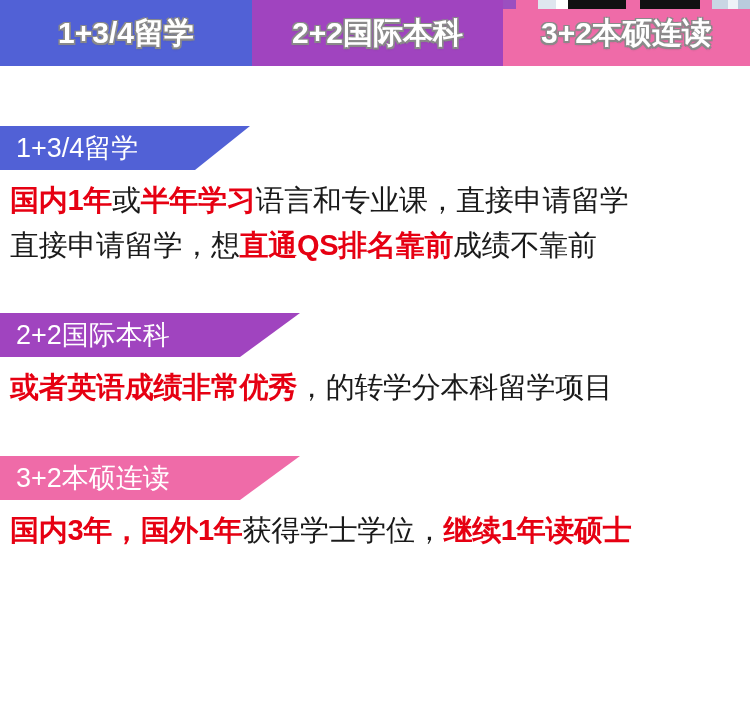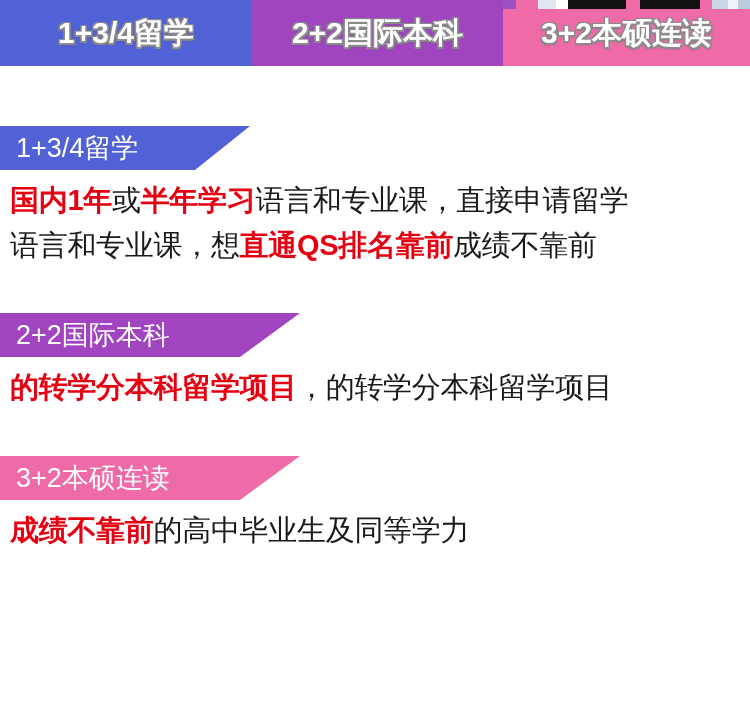--- a/index.html
+++ b/index.html
@@ -164,42 +164,42 @@
   <div class="block block-1">
     <div class="ribbon ribbon-blue">
       <div class="ribbon-shape"></div>
       <span class="ribbon-label">1+3/4留学</span>
     </div>
     <div class="body-lines">
       <div class="body-line">
         <span class="hl">国内1年</span><span>或</span><span class="hl">半年学习</span><span>语言和专业课，直接申请留学</span>
       </div>
       <div class="body-line">
-        <span>语言和专业课，想</span><span class="hl">直通QS排名靠前</span><span>成绩不靠前</span>
+        <span>直接申请留学，想</span><span class="hl">直通QS排名靠前</span><span>成绩不靠前</span>
       </div>
     </div>
   </div>
 
   <div class="block block-2">
     <div class="ribbon ribbon-purple">
       <div class="ribbon-shape"></div>
       <span class="ribbon-label">2+2国际本科</span>
     </div>
     <div class="body-lines">
       <div class="body-line">
-        <span class="hl">的转学分本科留学项目</span><span>，的转学分本科留学项目</span>
+        <span class="hl">或者英语成绩非常优秀</span><span>，的转学分本科留学项目</span>
       </div>
     </div>
   </div>
 
   <div class="block block-3">
     <div class="ribbon ribbon-pink">
       <div class="ribbon-shape"></div>
       <span class="ribbon-label">3+2本硕连读</span>
     </div>
     <div class="body-lines">
       <div class="body-line">
-        <span class="hl">成绩不靠前</span><span>的高中毕业生及同等学力</span>
+        <span class="hl">国内3年，国外1年</span><span>获得学士学位，</span><span class="hl">继续1年读硕士</span>
       </div>
     </div>
   </div>
 
 </div>
 
 </body></html>

